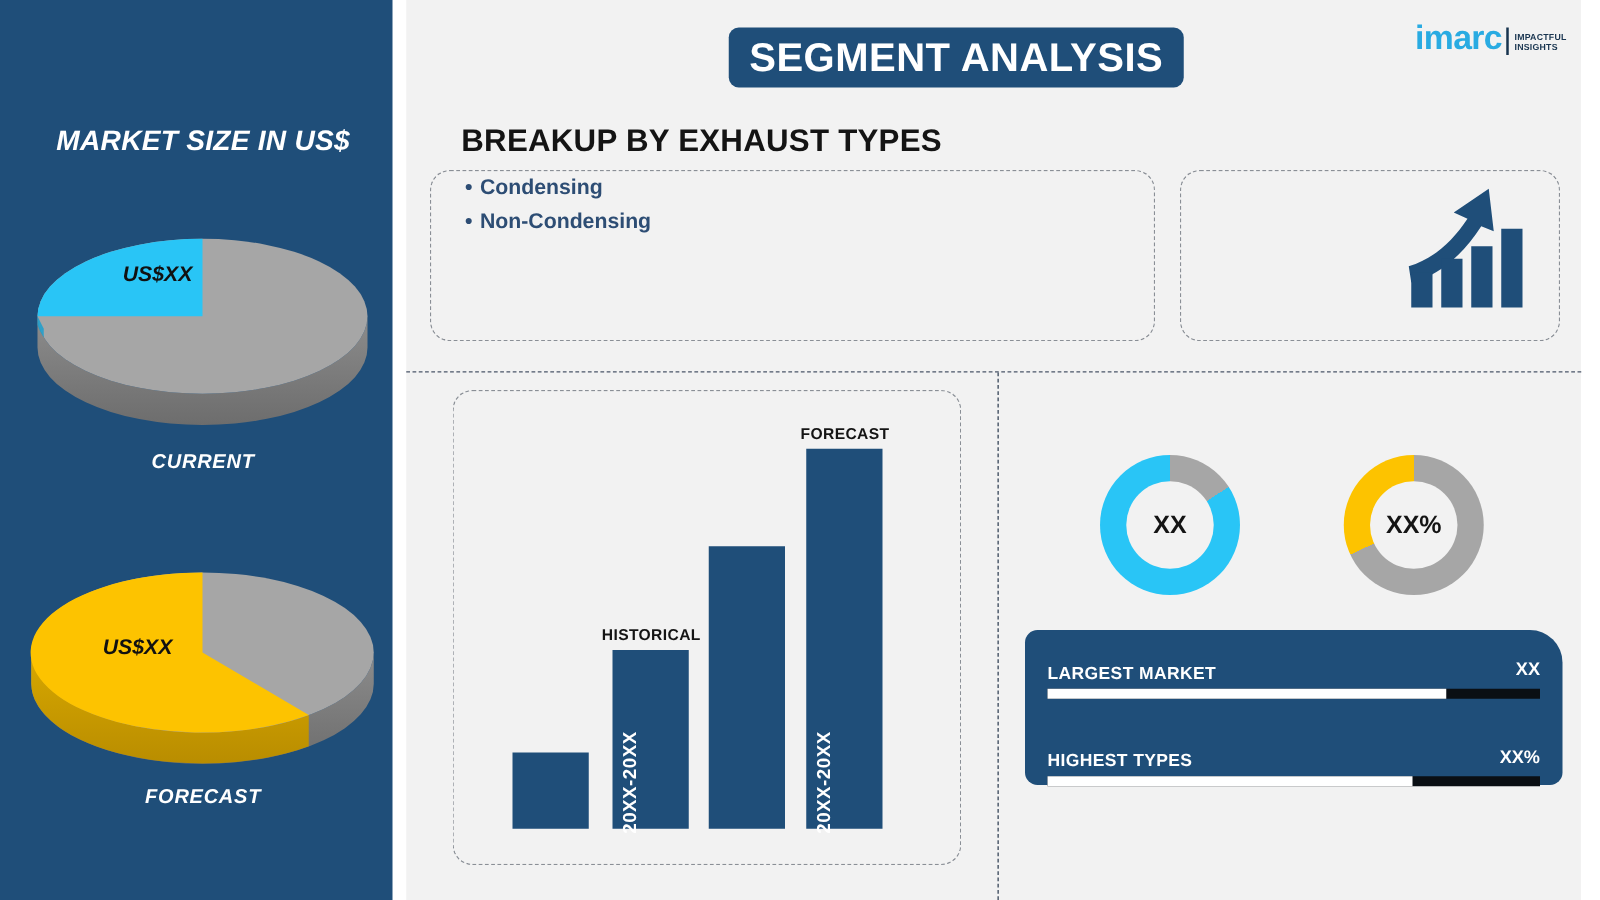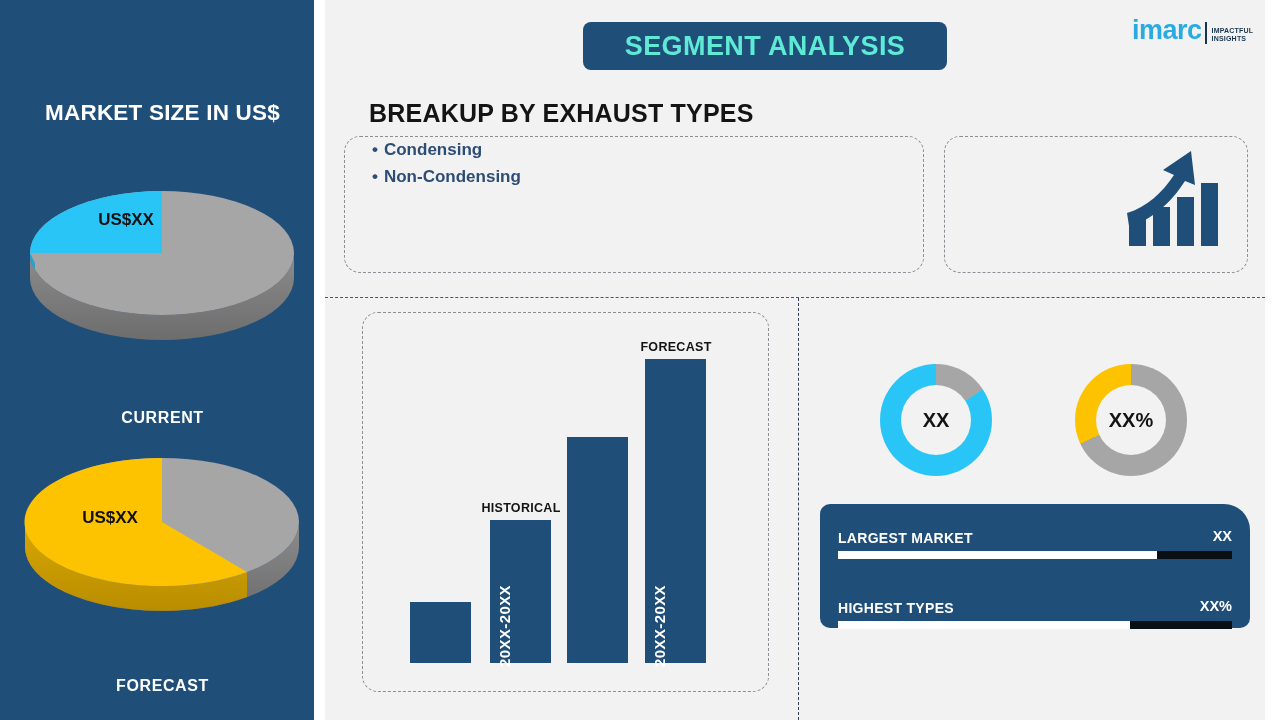--- a/index.html
+++ b/index.html
@@ -17,40 +17,40 @@
     overflow: hidden;
     background: #ffffff;
   }
 
   
   #sidebar {
     position: absolute;
     left: 0; top: 0;
     width: 314px; height: 720px;
     background: #1f4e79;
+    font-style: italic;
   }
   #sidebar-title {
     position: absolute;
     top: 100px; left: 0; width: 325px;
     text-align: center;
     color: #ffffff;
     font-size: 22.5px;
     font-weight: bold;
     letter-spacing: 0.2px;
   }
   .pie-wrap { position: absolute; width: 325px; left: 0; }
   .pie-caption {
     position: absolute;
     width: 325px; left: 0;
     text-align: center;
     color: #ffffff;
     font-size: 16px;
     font-weight: bold;
     letter-spacing: 0.6px;
-    margin-top: 48px;
   }
 
   
   #main {
     position: absolute;
     left: 325px; top: 0;
     width: 940px; height: 720px;
     background: #f2f2f2;
   }
   #right-white-strip {
@@ -65,22 +65,22 @@
     position: absolute;
     left: 583px; top: 22px;
     width: 364px; height: 48px;
     background: #1f4e79;
     border-radius: 8px;
     display: flex;
     align-items: center;
     justify-content: center;
   }
   #banner-text {
-    color: #5eead4;
-    font-size: 27px;
+    color: #ffffff;
+    font-size: 32px;
     font-weight: bold;
     letter-spacing: 0.4px;
   }
 
   
   #logo {
     position: absolute;
     left: 1132px; top: 14px;
     display: flex;
     align-items: flex-end;

